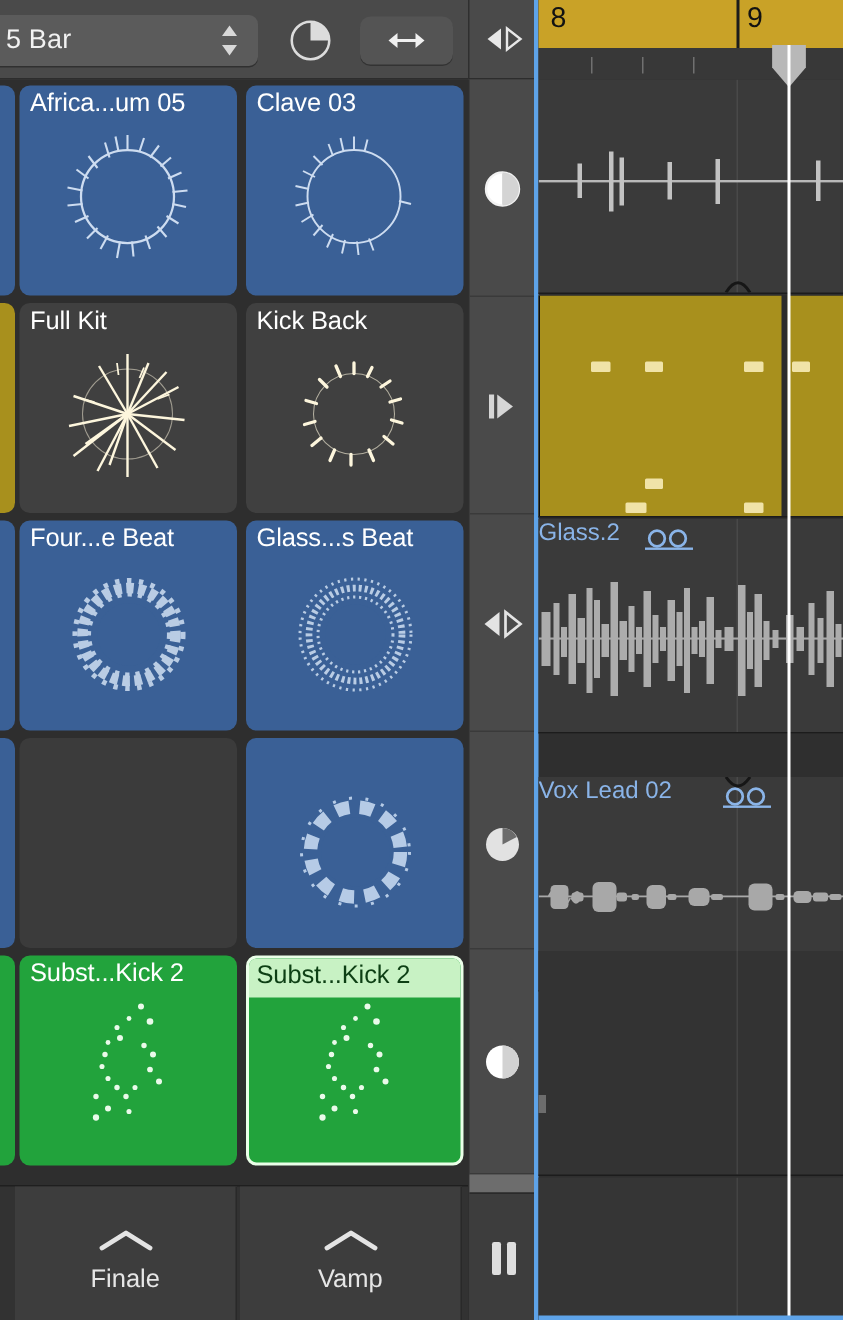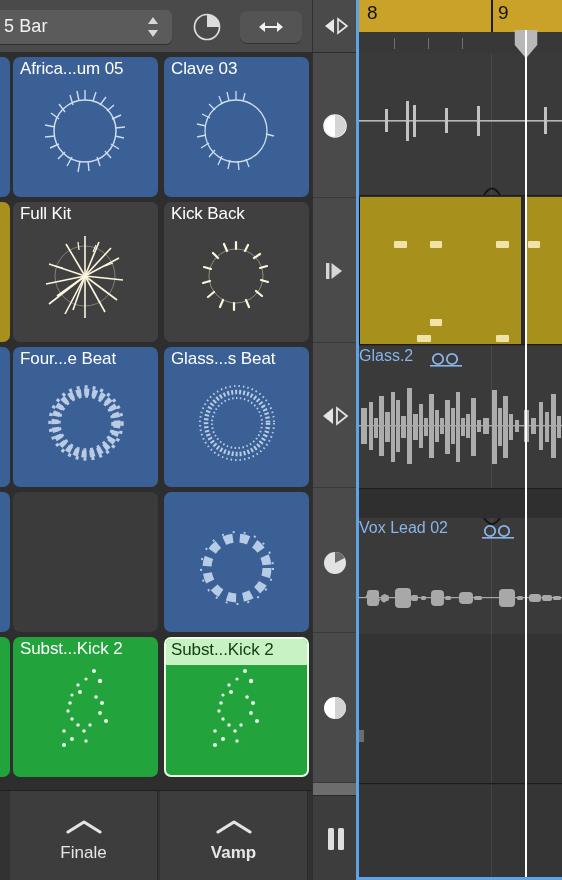--- a/index.html
+++ b/index.html
@@ -491,21 +491,21 @@
 
   <div class="scenebar">
     <div class="scene-btn" style="left:10px;width:148px;">
       <span class="chev">
         <svg width="36" height="16" viewBox="0 0 36 16">
           <path d="M2 13 L18 3 L34 13" fill="none" stroke="#e4e4e4" stroke-width="3.2" stroke-linejoin="round" stroke-linecap="round"></path>
         </svg>
       </span>
       <span class="nm">Finale</span>
     </div>
-    <div class="scene-btn" style="left:160px;width:148px;font-weight:bold;">
+    <div class="scene-btn" style="left:160px;width:148px;">
       <span class="chev">
         <svg width="36" height="16" viewBox="0 0 36 16">
           <path d="M2 13 L18 3 L34 13" fill="none" stroke="#e4e4e4" stroke-width="3.2" stroke-linejoin="round" stroke-linecap="round"></path>
         </svg>
       </span>
       <span class="nm">Vamp</span>
     </div>
   </div>
 
   <div class="pmcol">

